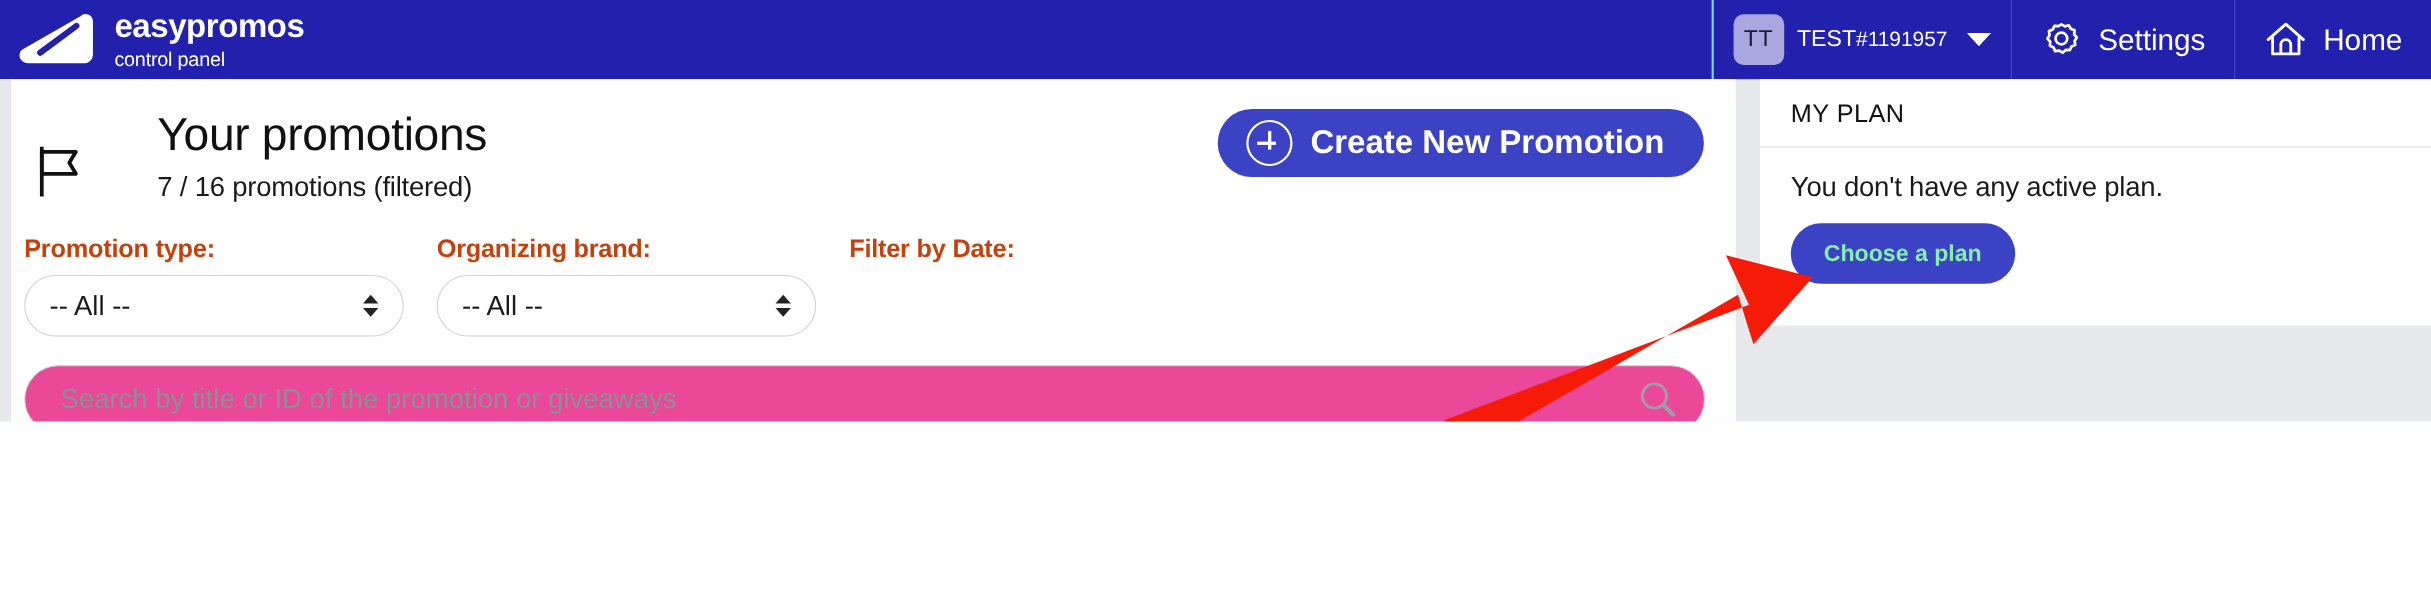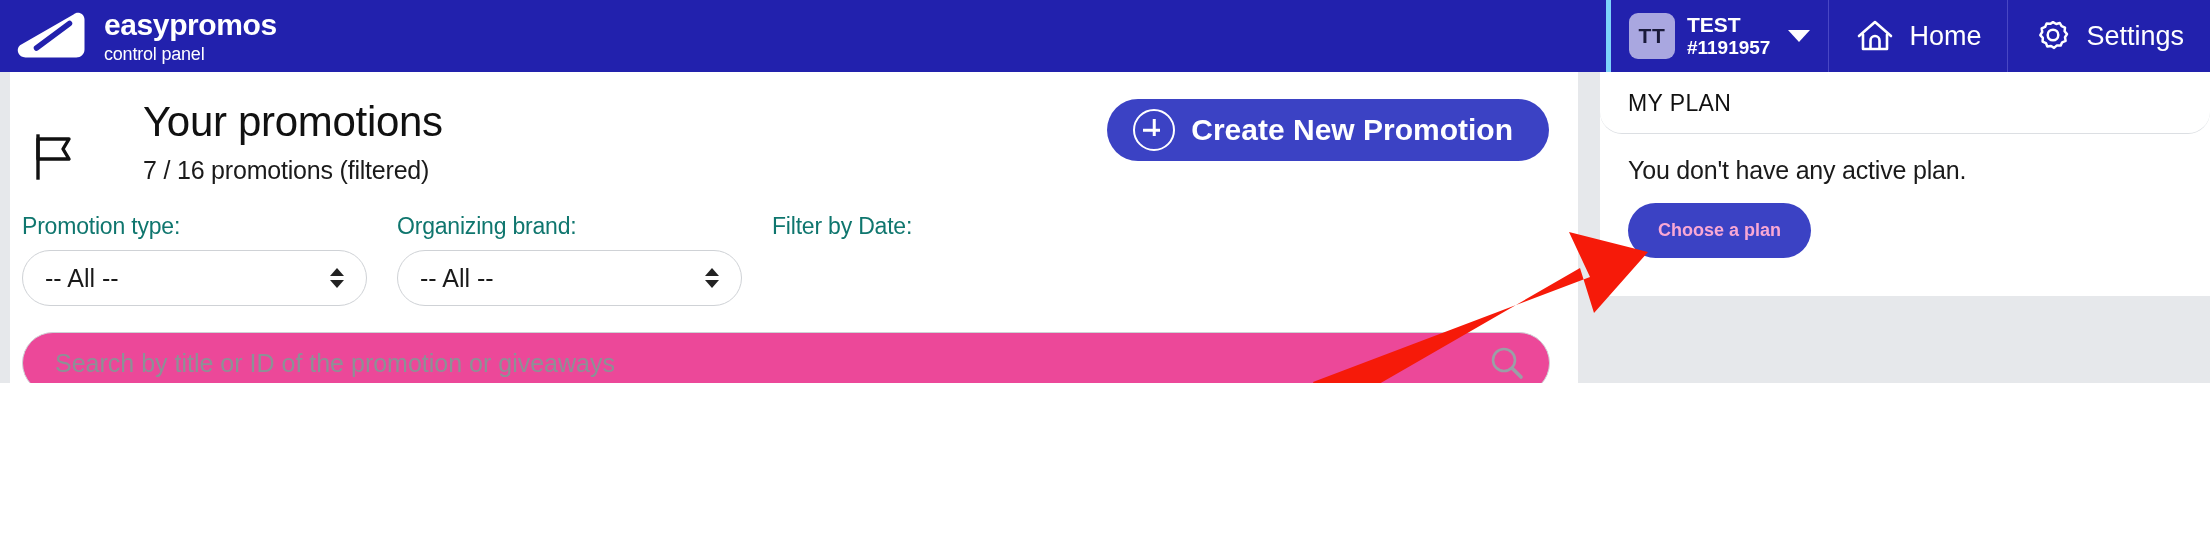--- a/index.html
+++ b/index.html
@@ -65,39 +65,37 @@
     margin-top: 5px;
     letter-spacing: -0.2px;
   }
   .nav-spacer { flex: 1 1 auto; }
 
   .nav-account {
     display: flex;
     align-items: center;
     gap: 12px;
     padding: 0 18px 0 18px;
-    border-left: 5px solid #7dd3fc;
+    border-left: 2px solid #7dd3fc;
     flex: 0 0 auto;
-    font-weight: bold;
   }
   .avatar {
     width: 46px;
     height: 46px;
     border-radius: 9px;
     background: #a9a7e0;
     color: #1a1a3a;
     display: flex;
     align-items: center;
     justify-content: center;
     font-size: 21px;
     letter-spacing: 0.5px;
   }
   .account-lines {
     display: flex;
-    flex-direction: column;
     line-height: 1.05;
     color: #ffffff;
   }
   .account-name { font-size: 21px; }
   .account-id { font-size: 19px; margin-top: 2px; }
   .caret {
     width: 0; height: 0;
     border-left: 11px solid transparent;
     border-right: 11px solid transparent;
     border-top: 12px solid #ffffff;
@@ -216,22 +214,22 @@
 
   
   .filters {
     display: flex;
     gap: 30px;
     padding: 28px 0 0 12px;
   }
   .filter-field { width: 345px; }
   .filter-label {
     font-size: 23px;
-    font-weight: normal;
-    color: #0f766e;
+    font-weight: bold;
+    color: #c2410c;
     margin-bottom: 10px;
     letter-spacing: -0.2px;
   }
   .select-box {
     position: relative;
     height: 56px;
     border: 1.5px solid #cfd2d6;
     border-radius: 30px;
     background: #ffffff;
     display: flex;
@@ -317,42 +315,41 @@
     height: 471px;
   }
   .plan-card {
     width: 610px;
     background: #ffffff;
     box-sizing: border-box;
   }
   .plan-card-head {
     padding: 18px 0 16px 28px;
     border-bottom: 1.5px solid #dcdfe3;
-    border-radius: 22px;
   }
   .plan-card-title {
     font-size: 23px;
     color: #111111;
     letter-spacing: 0.4px;
   }
   .plan-card-body { padding: 22px 0 38px 28px; }
   .plan-text {
     font-size: 25px;
     color: #1a1a1a;
     letter-spacing: -0.2px;
   }
   .btn-plan {
     margin-top: 18px;
     background: #3b42c4;
-    color: #f9a8d4;
+    color: #86efac;
     border: none;
     border-radius: 30px;
     height: 55px;
     padding: 0 30px;
-    font-size: 18px;
+    font-size: 21px;
     font-weight: bold;
     font-family: inherit;
     cursor: pointer;
   }
 
   
   .annotation-arrow {
     position: absolute;
     left: 0; top: 0;
     width: 2210px;
@@ -382,43 +379,43 @@
 
     <div class="nav-spacer"></div>
 
     <div class="nav-account">
       <div class="avatar">TT</div>
       <div class="account-lines">
         <span class="account-name">TEST</span>
         <span class="account-id">#1191957</span>
       </div>
       <span class="caret"></span>
-    </div>
-
-    <div class="nav-link">
-      <span>
-        <svg width="40" height="38" viewBox="0 0 40 38" aria-hidden="true">
-          <path d="M4 19 L20 5 L36 19" fill="none" stroke="#ffffff" stroke-width="2.6" stroke-linecap="round" stroke-linejoin="round"></path>
-          <path d="M8 17.5 L8 32 L32 32 L32 17.5" fill="none" stroke="#ffffff" stroke-width="2.6" stroke-linecap="round" stroke-linejoin="round"></path>
-          <path d="M15.5 32 L15.5 23.5 A4.5 4.5 0 0 1 24.5 23.5 L24.5 32" fill="none" stroke="#ffffff" stroke-width="2.6" stroke-linejoin="round"></path>
-        </svg>
-      </span>
-      <span>Home</span>
     </div>
 
     <div class="nav-link">
       <span>
         <svg width="38" height="38" viewBox="0 0 38 38" aria-hidden="true">
           <g fill="none" stroke="#ffffff" stroke-width="2.5" stroke-linejoin="round">
             <path d="M19 5.2 L22.2 7.0 L25.8 6.0 L27.6 9.2 L31.0 10.6 L30.6 14.3 L33.0 17.1 L31.0 20.2 L31.6 23.9 L28.2 25.3 L26.6 28.6 L22.9 28.4 L20.1 30.9 L17.0 29.0 L13.3 29.5 L11.9 26.1 L8.6 24.6 L8.8 20.9 L6.3 18.1 L8.2 15.0 L7.7 11.3 L11.1 9.9 L12.6 6.6 L16.3 6.8 Z"></path>
             <circle cx="19" cy="18" r="5.3"></circle>
           </g>
         </svg>
       </span>
       <span>Settings</span>
+    </div>
+
+    <div class="nav-link">
+      <span>
+        <svg width="40" height="38" viewBox="0 0 40 38" aria-hidden="true">
+          <path d="M4 19 L20 5 L36 19" fill="none" stroke="#ffffff" stroke-width="2.6" stroke-linecap="round" stroke-linejoin="round"></path>
+          <path d="M8 17.5 L8 32 L32 32 L32 17.5" fill="none" stroke="#ffffff" stroke-width="2.6" stroke-linecap="round" stroke-linejoin="round"></path>
+          <path d="M15.5 32 L15.5 23.5 A4.5 4.5 0 0 1 24.5 23.5 L24.5 32" fill="none" stroke="#ffffff" stroke-width="2.6" stroke-linejoin="round"></path>
+        </svg>
+      </span>
+      <span>Home</span>
     </div>
 
   </div>
 
   <div class="main-panel">
 
     <div class="page-head">
       <span class="flag-icon">
         <svg width="44" height="48" viewBox="0 0 44 48" aria-hidden="true">
           <path d="M6 3 L6 45" stroke="#111111" stroke-width="3.4" stroke-linecap="square"></path>

